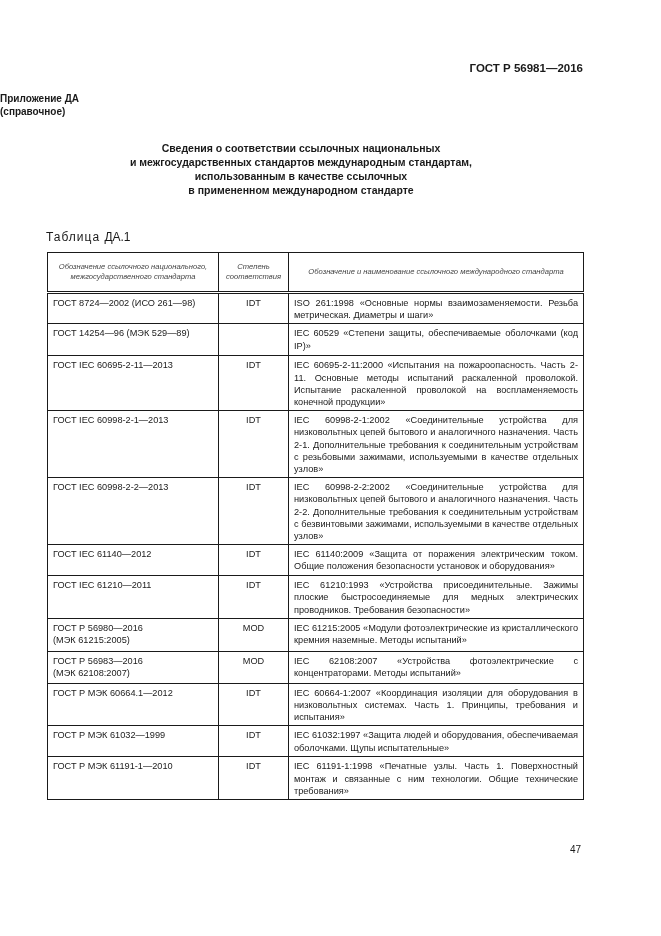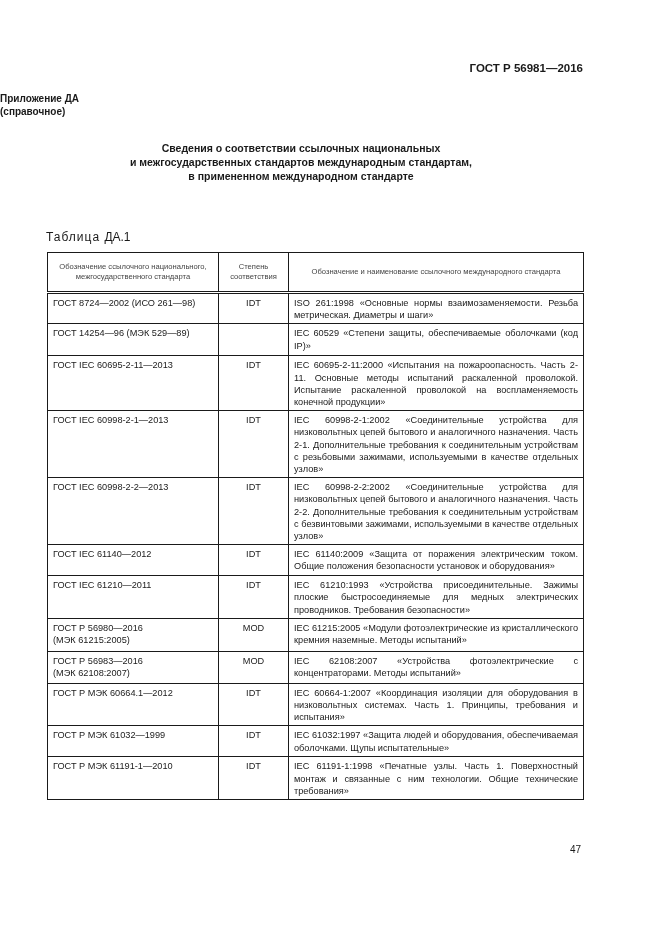--- a/index.html
+++ b/index.html
@@ -6,40 +6,41 @@
   body { width: 661px; height: 936px; position: relative; overflow: hidden;
          font-family: "Liberation Sans", sans-serif; color: #1a1a1a; }
   .doc-code { position: absolute; top: 62px; right: 78px; font-size: 11.5px; font-weight: bold; }
   .appendix { position: absolute; top: 92px; left: 0; width: 661px; font-size: 10px; font-weight: bold; line-height: 13px; }
   .title { position: absolute; top: 141px; left: 0; width: 602px; text-align: center; font-size: 10.5px; font-weight: bold; line-height: 14px; }
   .table-caption { position: absolute; top: 230px; left: 46px; font-size: 12px; letter-spacing: 1px; }
   .table-caption .num { letter-spacing: 0; }
   table { position: absolute; top: 252px; left: 47px; width: 537px; border-collapse: collapse; font-size: 9.2px; line-height: 12.2px; }
   td, th { border: 1.2px solid #1a1a1a; vertical-align: top; padding: 3px 5px 2px 5px; }
   th { font-weight: normal; font-size: 7.6px; line-height: 10px; color: #444; text-align: center; vertical-align: middle; padding: 4px 4px; }
-  thead tr { border-bottom: 3px double #1a1a1a; }
+  thead tr { border-bottom: 3px double #1a1a1a; font-style: italic; }
   thead th { border-bottom: 3px double #1a1a1a; height: 30px; }
   .c1 { width: 160px; }
   .c2 { width: 59px; text-align: center; }
   .c3 { text-align: justify; }
   .page-num { position: absolute; top: 844px; left: 570px; font-size: 10px; }
 </style>
 </head>
 <body>
 
 <div class="doc-code">ГОСТ Р 56981—2016</div>
 
 <div class="appendix">
   <div>Приложение ДА</div>
   <div>(справочное)</div>
 </div>
 
 <div class="title">
   <div>Сведения о соответствии ссылочных национальных</div>
   <div>и межгосударственных стандартов международным стандартам,</div>
+  <div>использованным в качестве ссылочных</div>
   <div>в примененном международном стандарте</div>
 </div>
 
 <div class="table-caption">
   <span>Таблица</span>
   <span class="num">ДА.1</span>
 </div>
 
 <table>
   <thead>

